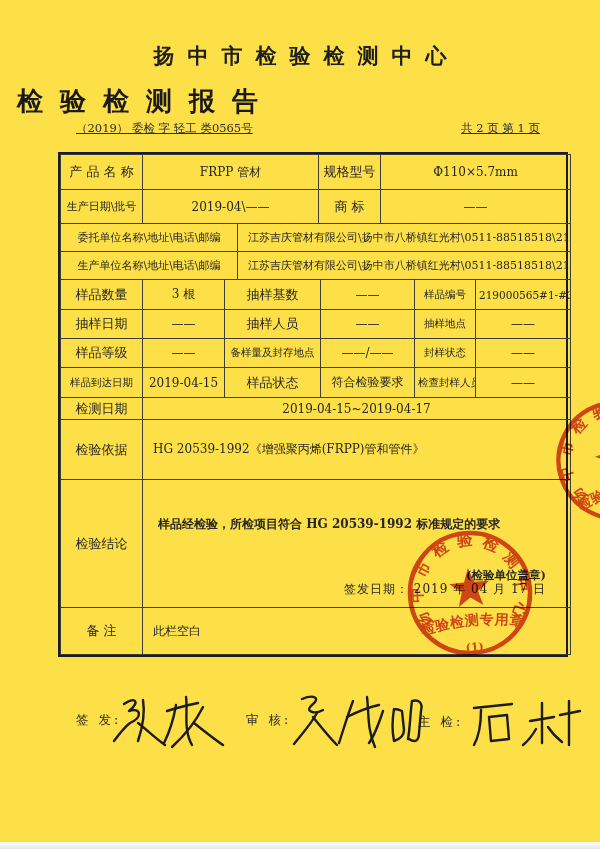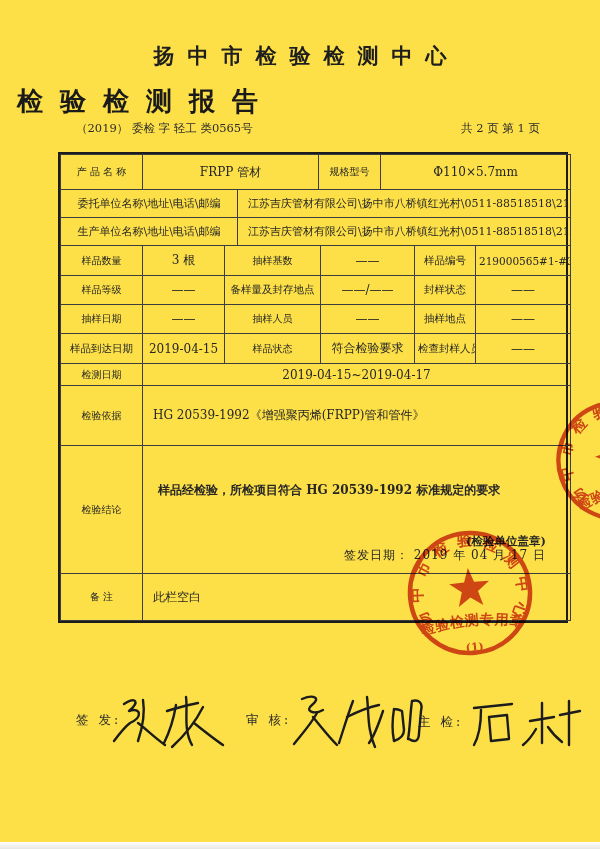--- a/index.html
+++ b/index.html
@@ -16,33 +16,33 @@
     letter-spacing:13px; text-indent:13px; color:#1e1e1e;
   }
   .report-title {
     position:absolute; top:84px; left:0; width:100%;
     text-align:left; font-size:26px; font-weight:bold;
     letter-spacing:17px; text-indent:17px; color:#1a1a1a;
   }
   .doc-line {
     position:absolute; top:121px; left:0; right:0;
     display:flex; justify-content:space-between;
-    padding:0 60px 0 76px; font-size:11.5px; color:#2b2b2b;
+    padding:0 60px 0 76px; font-size:11.5px; color:#2b2b2b;text-decoration:underline;
   }
   .report-table {
     position:absolute; left:58px; top:152px; width:510px;
     border:2px solid #1c1c1c; background:transparent;
   }
   table { width:100%; border-collapse:collapse; table-layout:fixed; }
   table + table { margin-top:-1px;padding-left:48px; }
   td {
     border:1px solid #3d3d3d; font-size:12px; text-align:center;
     padding:1px 3px; white-space:nowrap; overflow:hidden; color:#262626;
   }
-  td.lbl { font-size:10px; }
+  td.lbl { font-size:13px; }
   td.left { text-align:left; padding-left:10px; }
   td.small { font-size:11px; }
   td.tiny { font-size:10.5px; }
   tr.h35 td{height:35px} tr.h34 td{height:34px} tr.h28 td{height:28px}
   tr.h30 td{height:30px} tr.h29 td{height:29px} tr.h22 td{height:22px}
   tr.h60 td{height:60px} tr.h128 td{height:128px} tr.h47 td{height:47px}
   .conclusion-cell { position:relative; text-align:left; vertical-align:top; white-space:normal; }
   .conclusion-text { padding:34px 16px 0 12px; font-size:12px; line-height:1.5;font-weight:bold; }
   .seal-note { position:absolute; right:24px; top:88px; font-size:11.5px;font-weight:bold; }
   .issue-date { position:absolute; right:24px; bottom:9px; font-size:12px; letter-spacing:1px; }
@@ -78,20 +78,26 @@
           <col style="width:62px">
           <col style="width:190px">
         </colgroup>
       <tbody>
           <tr class="h35">
         <td class="lbl">产 品 名 称</td>
         <td>FRPP 管材</td>
         <td class="lbl">规格型号</td>
         <td>Φ110×5.7mm</td>
       </tr>
+      <tr class="h34">
+        <td class="lbl small">生产日期\批号</td>
+        <td>2019-04\——</td>
+        <td class="lbl">商    标</td>
+        <td>——</td>
+      </tr>
     </tbody>
       </table>
 
     <table>
       <colgroup>
           <col style="width:177px">
           <col style="width:333px">
         </colgroup>
       <tbody>
           <tr class="h28">
@@ -117,33 +123,33 @@
       <tbody>
       <tr class="h30">
         <td class="lbl">样品数量</td>
         <td>3 根</td>
         <td class="lbl">抽样基数</td>
         <td>——</td>
         <td class="lbl tiny">样品编号</td>
         <td class="tiny">219000565#1-#3</td>
       </tr>
       <tr class="h29">
+        <td class="lbl">抽样日期</td>
+        <td>——</td>
+        <td class="lbl">抽样人员</td>
+        <td>——</td>
+        <td class="lbl tiny">抽样地点</td>
+        <td>——</td>
+      </tr>
+      <tr class="h29">
         <td class="lbl">样品等级</td>
         <td>——</td>
         <td class="lbl tiny">备样量及封存地点</td>
         <td>——/——</td>
         <td class="lbl tiny">封样状态</td>
-        <td>——</td>
-      </tr>
-      <tr class="h29">
-        <td class="lbl">抽样日期</td>
-        <td>——</td>
-        <td class="lbl">抽样人员</td>
-        <td>——</td>
-        <td class="lbl tiny">抽样地点</td>
         <td>——</td>
       </tr>
       <tr class="h30">
         <td class="lbl tiny">样品到达日期</td>
         <td>2019-04-15</td>
         <td class="lbl">样品状态</td>
         <td>符合检验要求</td>
         <td class="lbl tiny">检查封样人员</td>
         <td>——</td>
       </tr>

